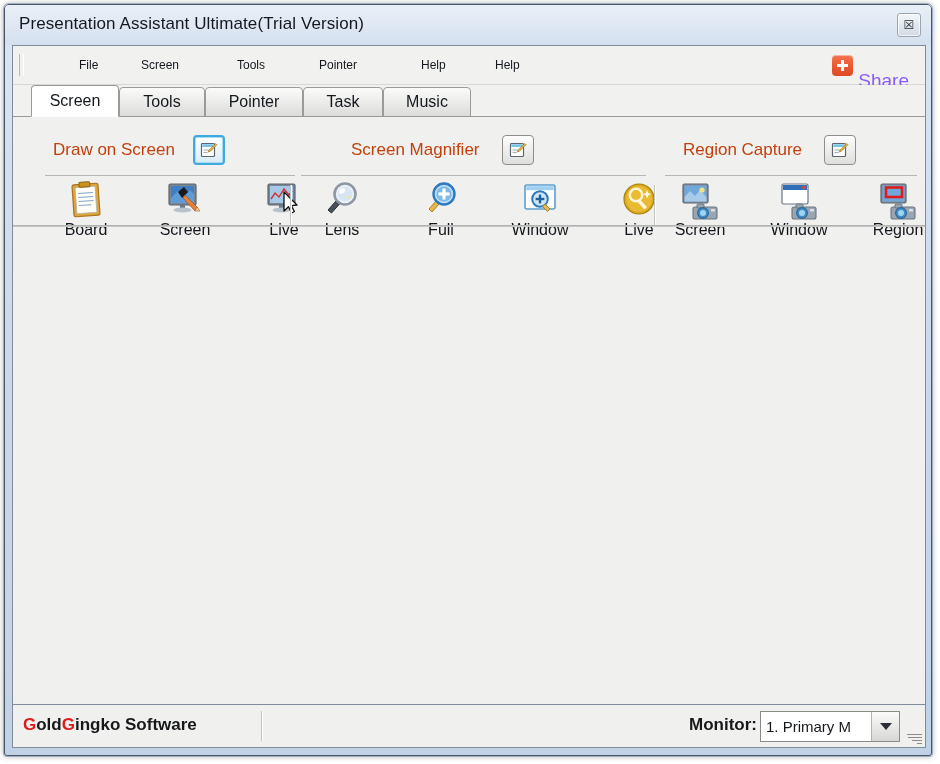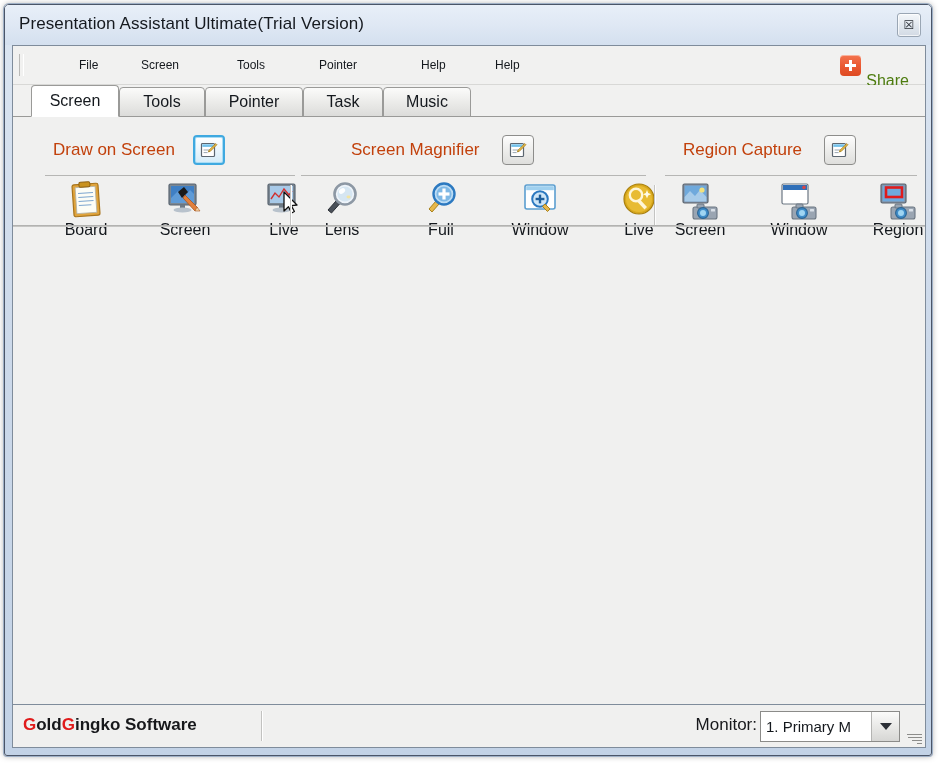--- a/index.html
+++ b/index.html
@@ -136,22 +136,22 @@
     position: absolute;
     background: #ffffff;
   }
   #share-plus-icon::before {
     left: 5px; top: 9.5px; width: 11px; height: 3px;
   }
   #share-plus-icon::after {
     left: 9px; top: 5.5px; width: 3px; height: 11px;
   }
   #share-label {
-    font-size: 16px;
-    color: #4d7c0f;
+    font-size: 19px;
+    color: #8b5cf6;
     margin-top: 32px;
   }
 
   
   #tab-strip {
     position: relative;
     height: 32px;
     background: #f1f1f0;
     padding-left: 18px;
     box-sizing: border-box;
@@ -316,21 +316,21 @@
     width: 1px;
     height: 30px;
     background: #c2c2c0;
     border-right: 1px solid #ffffff;
   }
   #monitor-label {
     position: absolute;
     right: 168px;
     top: 10px;
     font-size: 17px;
-    font-weight: normal;
+    font-weight: bold;
     color: #17181b;
     white-space: nowrap;
   }
   #monitor-select {
     position: absolute;
     right: 25px;
     top: 6px;
     width: 140px;
     height: 31px;
     box-sizing: border-box;

